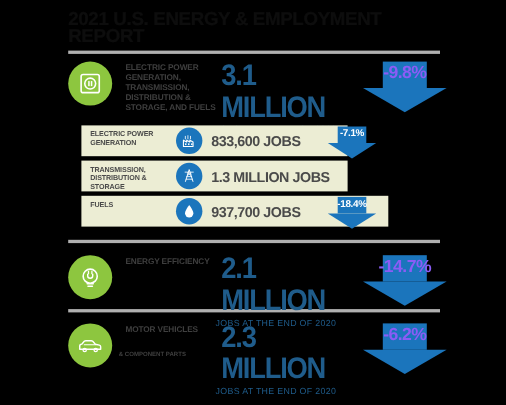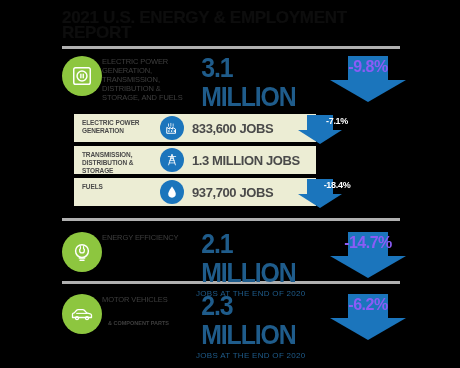--- a/index.html
+++ b/index.html
@@ -73,25 +73,25 @@
     border-radius: 50%;
     background: #8DC63F;
     display: flex;
     align-items: center;
     justify-content: center;
   }
   .circle svg { display: block; }
 
   .major-label {
     position: absolute;
-    left: 44px;
+    left: 56px;
     top: 3px;
     width: 88px;
     font-family: "Liberation Sans Narrow", "Liberation Sans", sans-serif;
-    font-weight: normal;
+    font-weight: bold;
     font-size: 7.5px;
     line-height: 9px;
     letter-spacing: -0.1px;
     color: #3f3f3f;
     text-transform: uppercase;
   }
   .major-sublabel {
     position: absolute;
     left: 50px;
     top: 28px;
@@ -172,21 +172,21 @@
   
   .sub {
     position: absolute;
     left: 74px;
     width: 242px;
     height: 28px;
     background: #ECEDD4;
   }
   .sub-1 { top: 114px; }
   .sub-2 { top: 146px; }
-  .sub-3 { top: 178px; }
+  .sub-3 { top: 178px; padding-left: 37px; }
 
   .sub-label {
     position: absolute;
     left: 8px;
     top: 5px;
     width: 72px;
     font-family: "Liberation Sans Narrow", "Liberation Sans", sans-serif;
     font-weight: bold;
     font-size: 6.5px;
     line-height: 8px;
@@ -241,21 +241,21 @@
     position: absolute;
     left: 0;
     top: 15px;
     width: 0; height: 0;
     border-left: 22px solid transparent;
     border-right: 22px solid transparent;
     border-top: 14px solid #1B75BC;
   }
   .arrow-sm .pct {
     position: absolute;
-    left: 17px; top: 1px;
+    left: 0; top: 1px;
     width: 44px;
     text-align: center;
     font-family: "Liberation Sans Narrow", "Liberation Sans", sans-serif;
     font-weight: bold;
     font-size: 9px;
     letter-spacing: -0.3px;
     color: #ffffff;
     z-index: 3;
   }
 </style>

